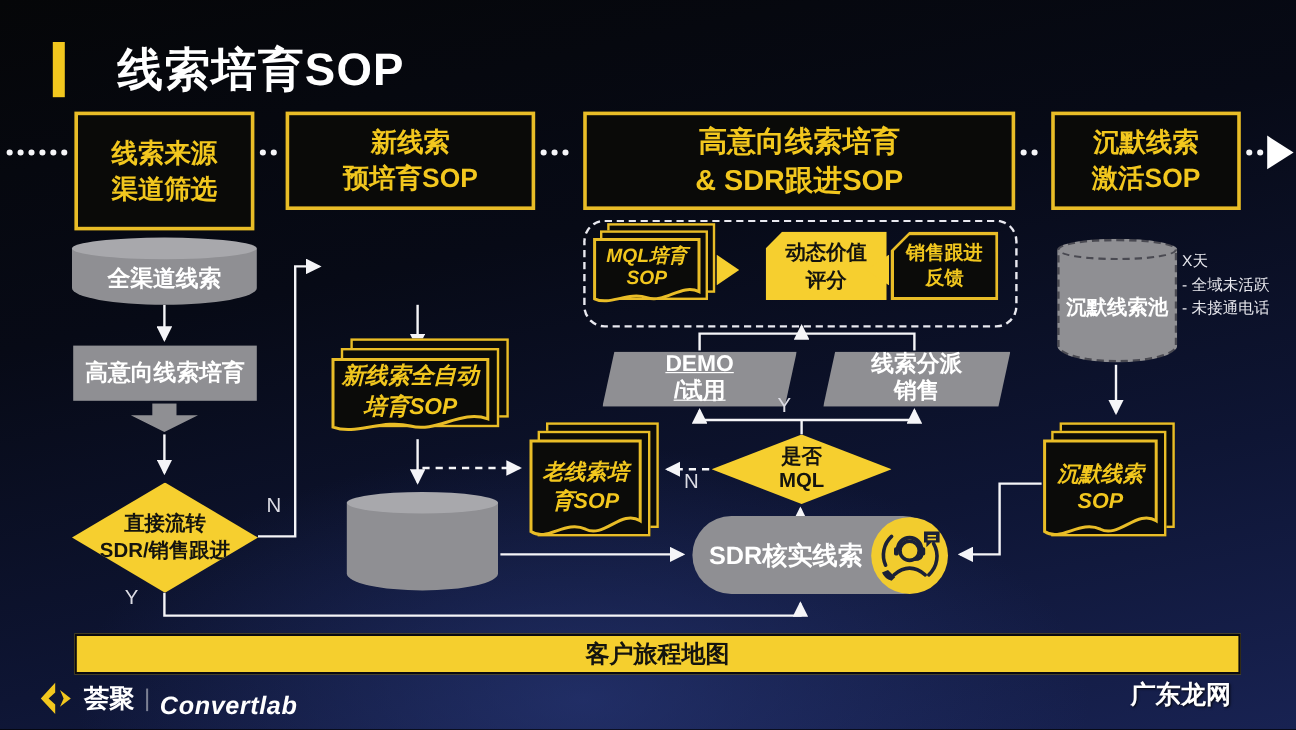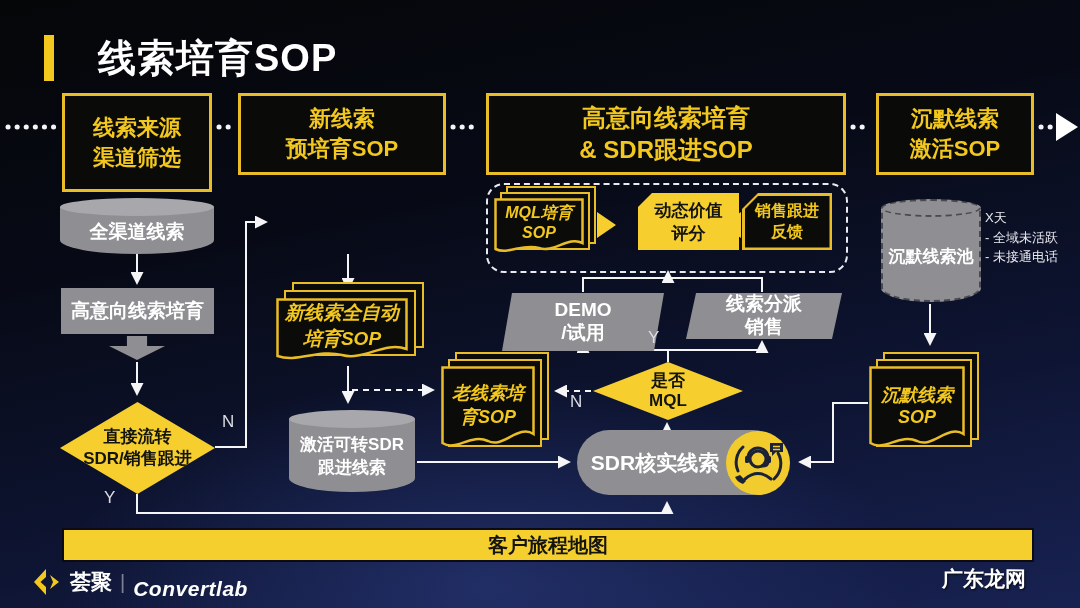--- a/index.html
+++ b/index.html
@@ -142,22 +142,20 @@
     <svg viewBox="0 0 132 66">
       <path d="M1.5 1.5 H130.5 V51 C108 43,88 63,66 57 C42 51,21 65,1.5 58 Z" fill="#0b0b09" stroke="#E9BD27" stroke-width="2.5"></path>
     </svg>
     <div class="doc-label txt" style="font-size:19px;">新线索全自动
 培育SOP</div>
   </div>
 
   <div class="abs cyl" style="left:289px;top:410px;width:126px;height:82px;">
     <div class="cyl-body"></div>
     <div class="cyl-top"></div>
-    <div class="cyl-label txt" style="font-size:17px;line-height:1.35;">激活可转SDR
-跟进线索</div>
   </div>
 
   <div class="abs dashedbox" style="left:486px;top:183px;width:358px;height:86px;"></div>
 
   <div class="abs docstack" style="left:494px;top:198px;width:90px;height:58px;">
     <div class="back" style="transform:translate(12px,-12px);"></div>
     <div class="back" style="transform:translate(6px,-6px);"></div>
     <svg viewBox="0 0 90 58">
       <path d="M1.5 1.5 H88.5 V45 C74 38,60 55,45 50 C29 45,14 57,1.5 51 Z" fill="#0b0b09" stroke="#E9BD27" stroke-width="2.5"></path>
     </svg>
@@ -167,21 +165,21 @@
 
   <div class="abs tri r" style="left:597px;top:212px;width:19px;height:26px;"></div>
   <div class="abs ybox txt" style="left:618px;top:193px;width:101px;height:57px;font-size:17px;">动态价值
 评分</div>
   <div class="abs tri l" style="left:722px;top:212px;width:19px;height:26px;"></div>
   <div class="abs cutbox-outer" style="left:742px;top:193px;width:90px;height:57px;">
     <div class="cutbox-inner txt" style="font-size:16px;">销售跟进
 反馈</div>
   </div>
 
-  <div class="abs para txt" style="left:502px;top:293px;width:162px;height:58px;font-size:19px;line-height:1.2;">DEMO
+  <div class="abs para txt" style="left:502px;top:293px;width:162px;height:46px;font-size:19px;line-height:1.2;text-decoration:underline;">DEMO
 /试用</div>
   <div class="abs para txt" style="left:686px;top:293px;width:156px;height:46px;font-size:19px;line-height:1.2;">线索分派
 销售</div>
 
   <div class="abs diamond txt" style="left:593px;top:362px;width:150px;height:58px;font-size:17px;line-height:1.2;">是否
 MQL</div>
   <div class="abs flowlabel" style="left:648px;top:328px;">Y</div>
   <div class="abs flowlabel" style="left:570px;top:392px;">N</div>
 
   <div class="abs docstack" style="left:441px;top:366px;width:94px;height:88px;">

